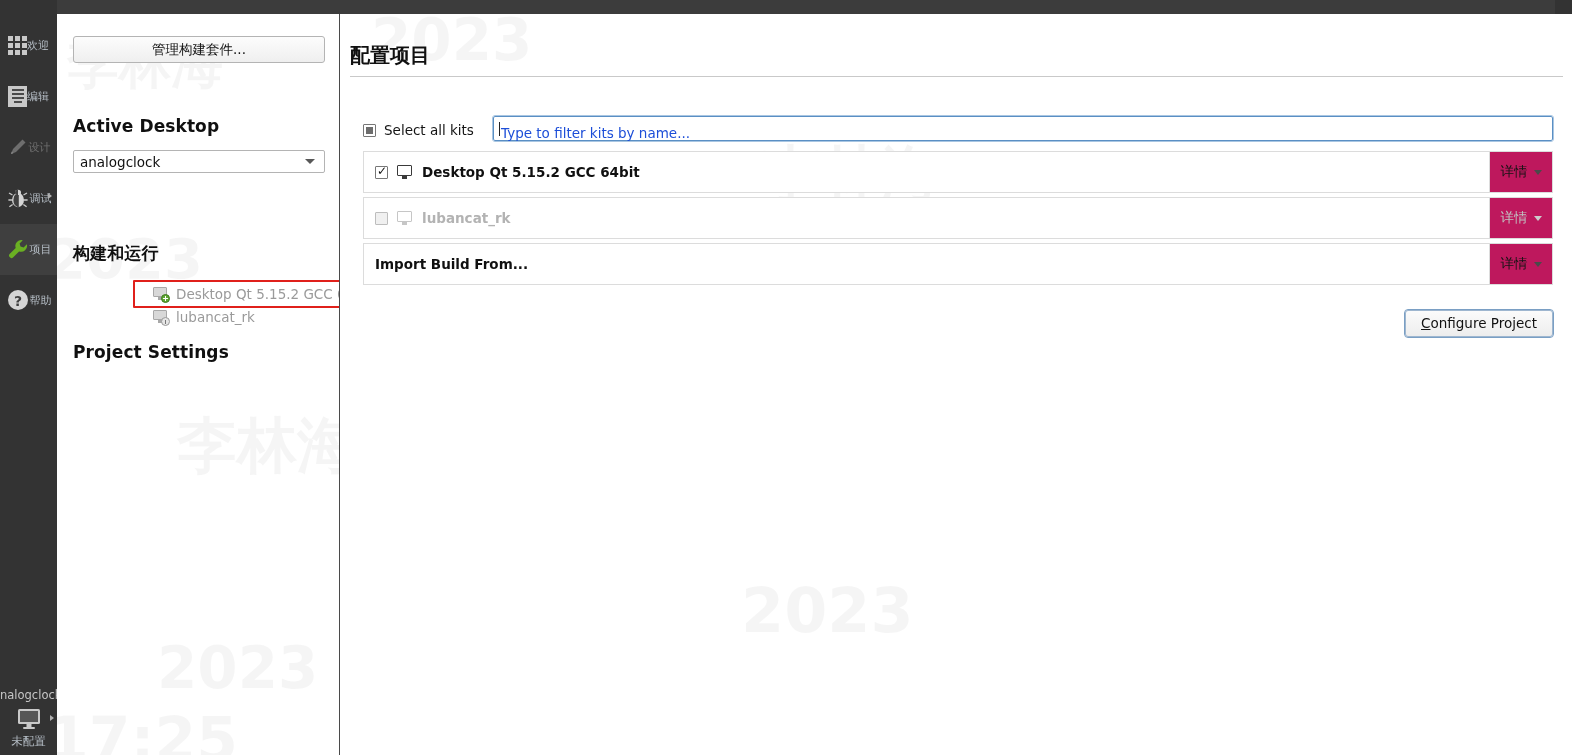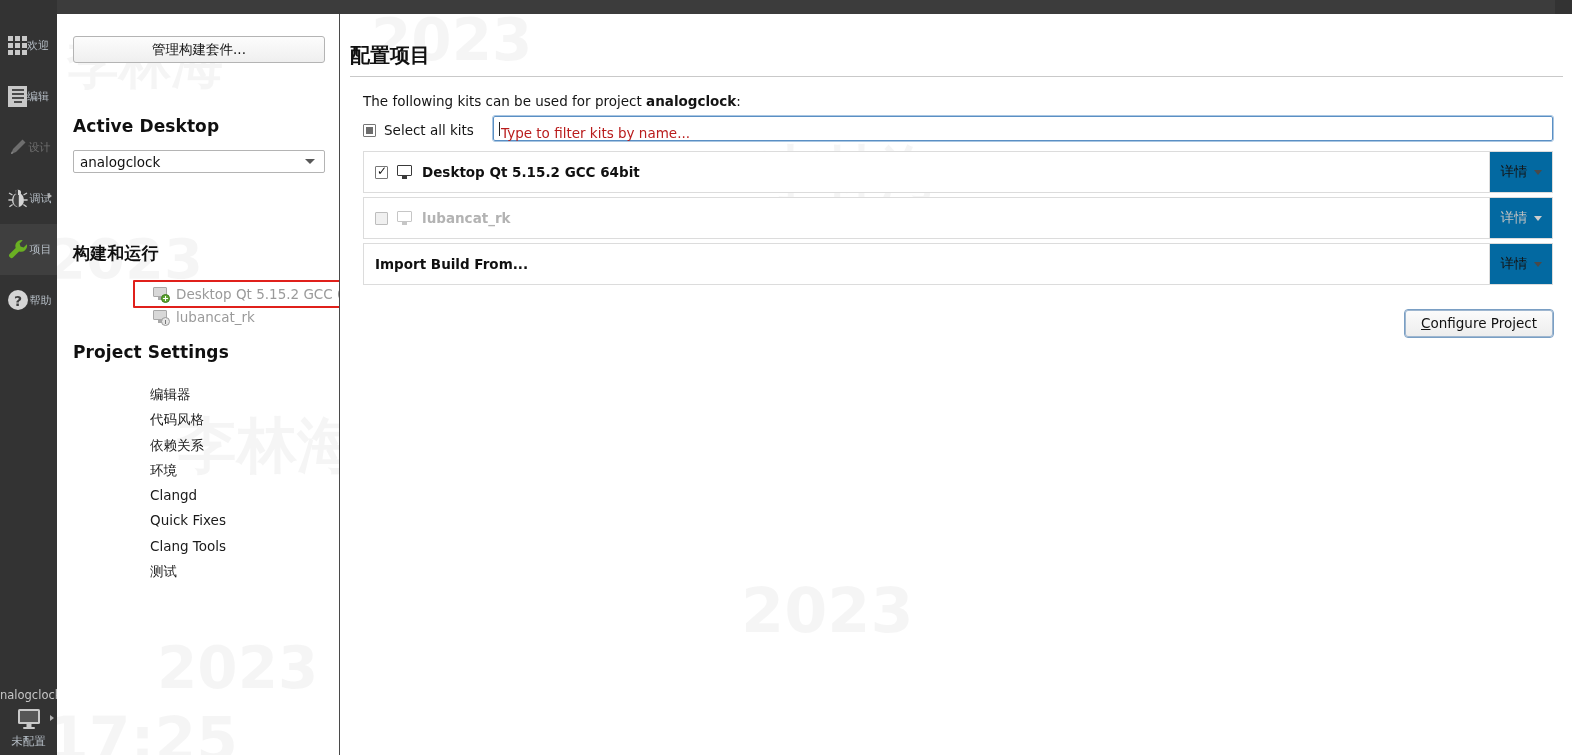--- a/index.html
+++ b/index.html
@@ -227,21 +227,21 @@
     background: #ffffff;
     border: 1px solid #5a8fc4;
     outline: 1px solid #a9c6e2;
     border-radius: 2px;
     display: flex; align-items: center;
   }
   .filter-input .caret {
     width: 1px; height: 14px; background: #222; margin-left: 5px;
   }
   .filter-input .ph {
-    font-size: 13.5px; color: #b91c1c; margin-left: 1px;
+    font-size: 13.5px; color: #1d4ed8; margin-left: 1px;
     white-space: nowrap;
     margin-top: 8px;
   }
 
   .kitlist { position: absolute; left: 22px; top: 137px; width: 1190px; }
   .kitrow {
     position: relative; width: 1190px;
     border: 1px solid #dcdcdc;
     display: flex; align-items: stretch;
     background: #ffffff;
@@ -268,21 +268,21 @@
     position: absolute; left: 5px; top: 11px; width: 5px; height: 3px;
     background: #3a3a3a;
   }
   .kitrow.disabled .mon .sc { border-color: #c6c6c6; }
   .kitrow.disabled .mon .st { background: #c6c6c6; }
 
   .details-btn {
     width: 63px; border-left: 1px solid #dcdcdc;
     display: flex; align-items: center; justify-content: center;
     gap: 6px; cursor: default; user-select: none;
-    background: #0369a1;
+    background: #be185d;
   }
   .details-btn .dlbl { font-size: 13.5px; color: #141414; }
   .details-btn .darw {
     width: 0; height: 0;
     border-left: 4.5px solid transparent;
     border-right: 4.5px solid transparent;
     border-top: 5px solid #4a4a4a;
   }
   .details-btn.disabled .dlbl { color: #c0c0c0; }
   .details-btn.disabled .darw { border-top-color: #cccccc; }
@@ -445,44 +445,31 @@
       <span class="kit-ico">
         <span class="screen"></span>
           <span class="stand"></span>
           <span class="badge warn"></span>
       </span>
       <span>lubancat_rk</span>
     </div>
 
     <div class="sec-head sec-proj">Project Settings</div>
 
-    <div class="pslist">
-      <div class="ps-item">编辑器</div>
-      <div class="ps-item">代码风格</div>
-      <div class="ps-item">依赖关系</div>
-      <div class="ps-item">环境</div>
-      <div class="ps-item">Clangd</div>
-      <div class="ps-item">Quick Fixes</div>
-      <div class="ps-item">Clang Tools</div>
-      <div class="ps-item">测试</div>
-    </div>
   </div>
 
   <div class="main">
 
     <div class="wm" style="left:30px; top:-8px; font-size:58px;">2023</div>
     <div class="wm" style="left:420px; top:120px; font-size:60px;">李林海</div>
     <div class="wm" style="left:400px; top:560px; font-size:62px;">2023</div>
 
     <div class="page-title">配置项目</div>
     <div class="title-rule"></div>
 
-    <div class="subtitle">
-      <span>The following kits can be used for project </span><b>analogclock</b><span>:</span>
-    </div>
 
     <div class="selectall-row">
       <span class="cb partial"></span>
       <span class="sa-lbl">Select all kits</span>
     </div>
 
     <div class="filter-input">
       <span class="caret"></span>
       <span class="ph">Type to filter kits by name...</span>
     </div>

